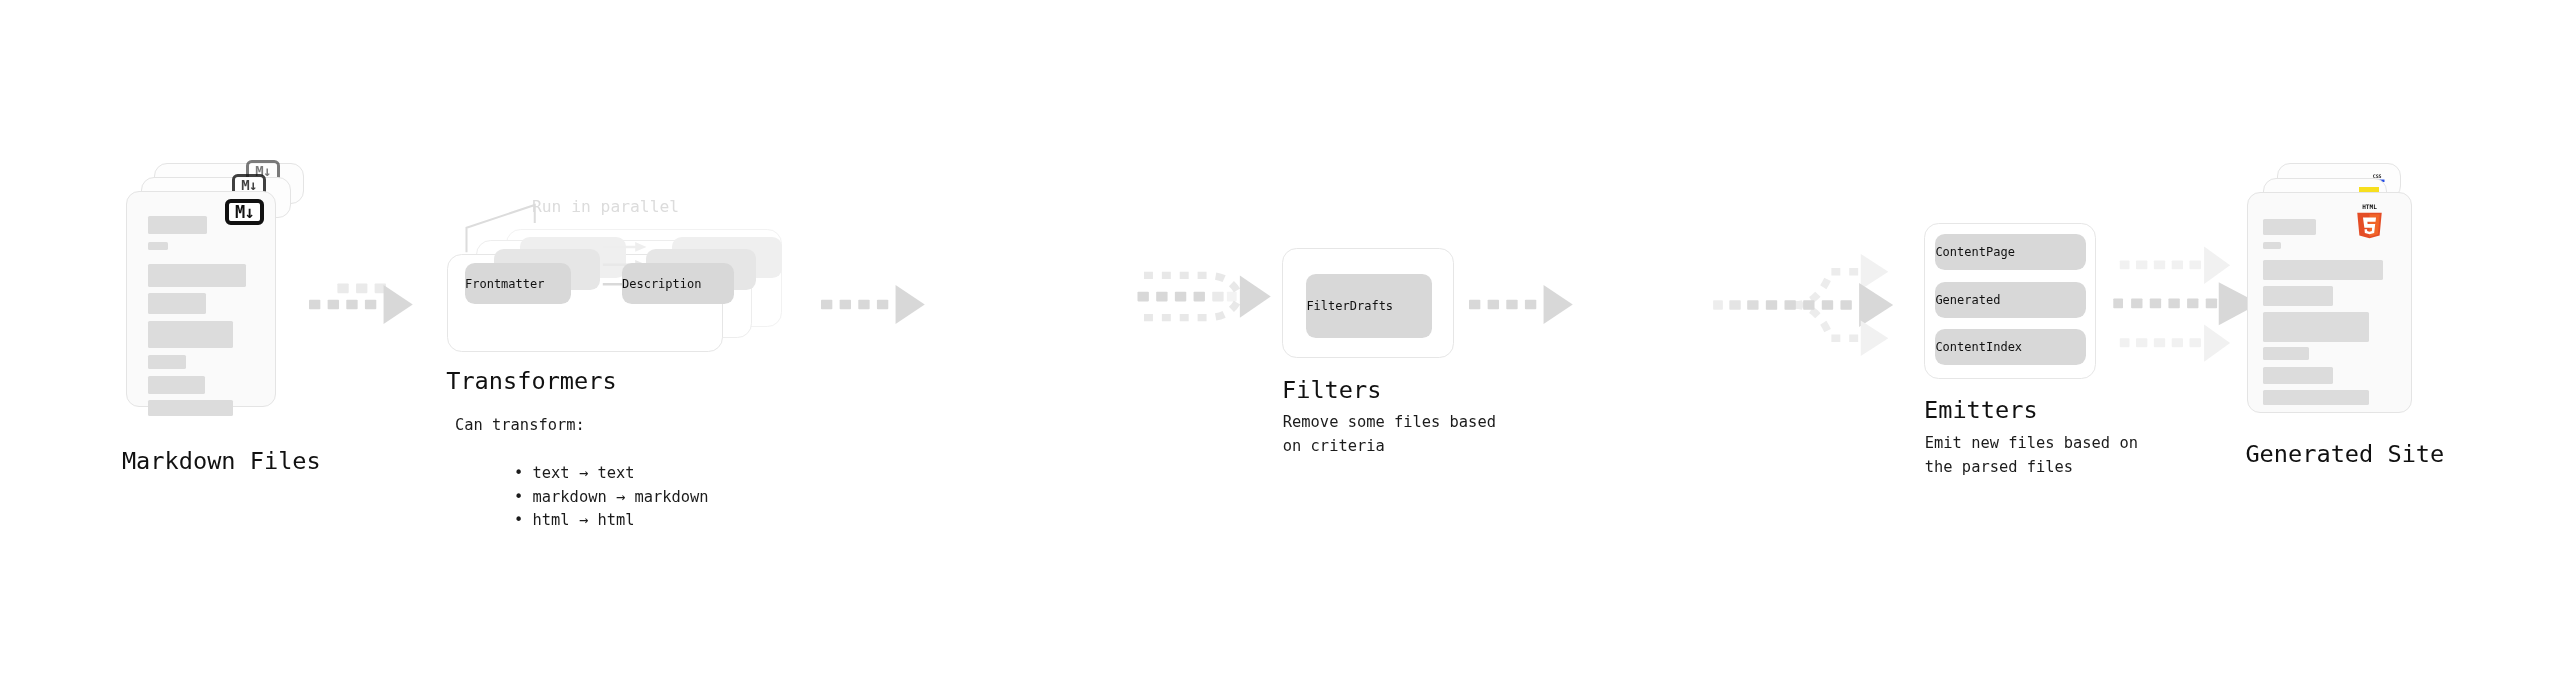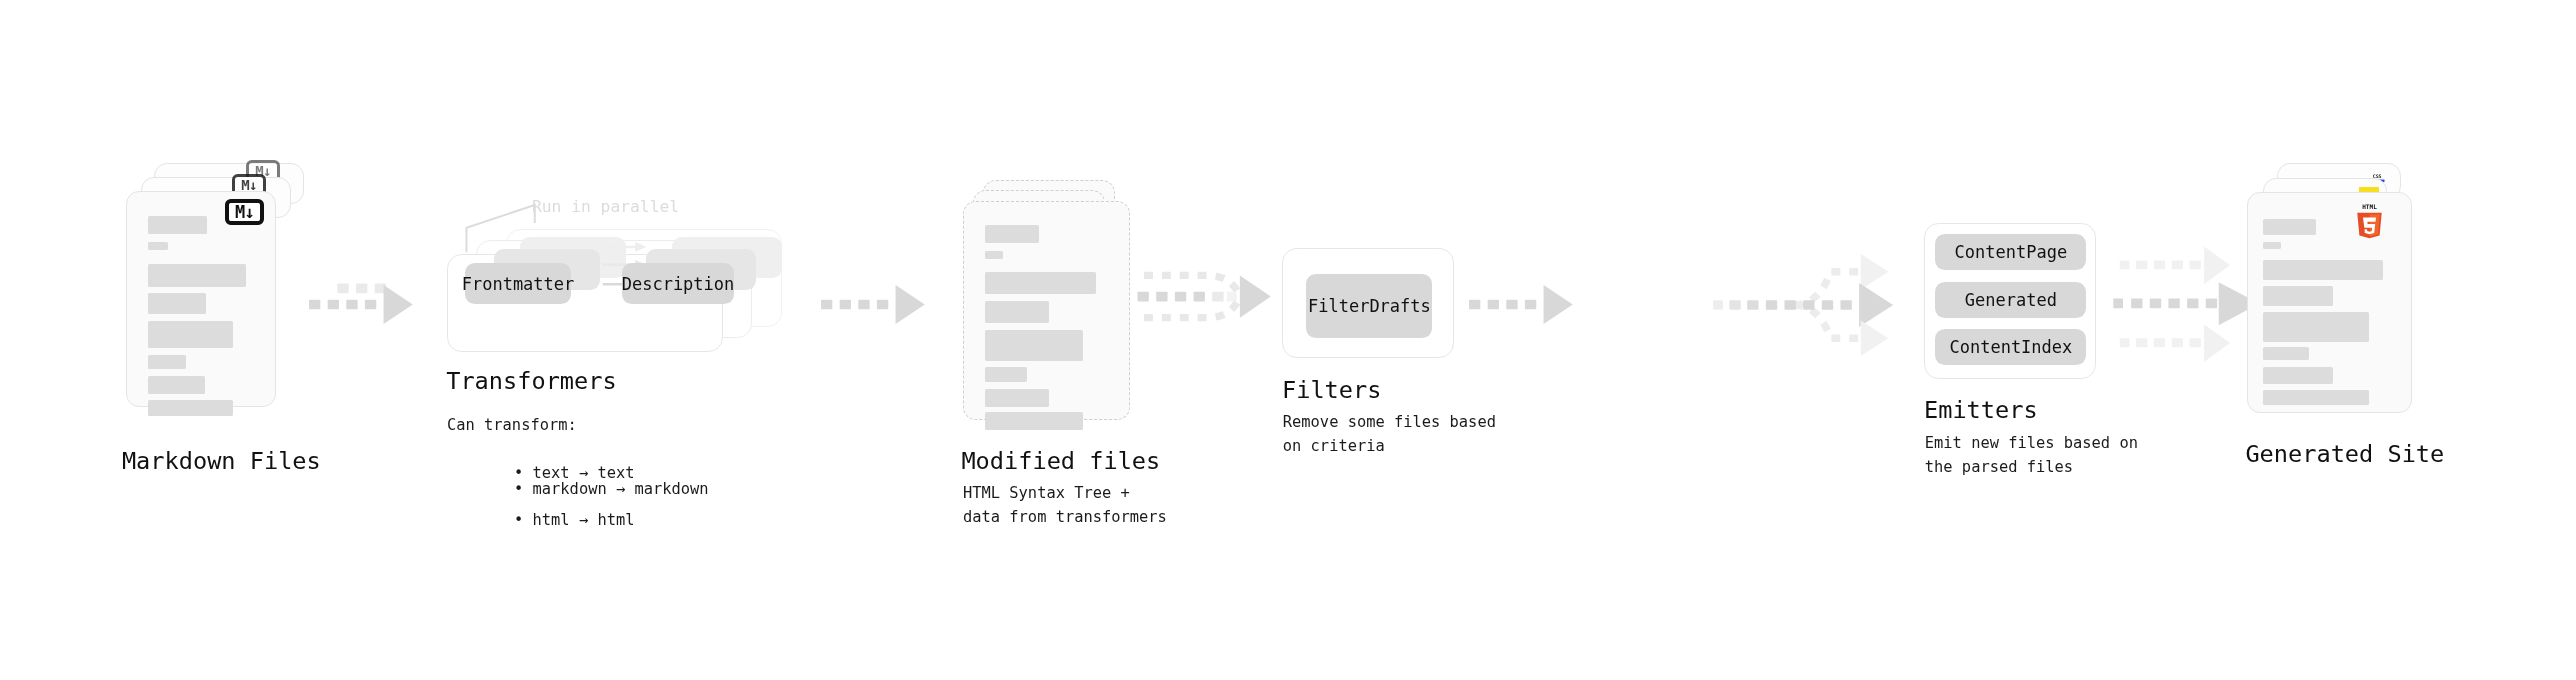--- a/index.html
+++ b/index.html
@@ -78,24 +78,24 @@
   }
   .groupbox.l3 { border-color: #f2f2f2; }
   .groupbox.l2 { border-color: #ededed; }
 
   
   .pill {
     position: absolute;
     border-radius: 9.8px;
     display: flex;
     align-items: center;
-    justify-content: center;
+    justify-content: flex-start;
     background: #d8d8d8;
     color: #111111;
-    font-size: 17px;
+    font-size: 12px;
     white-space: nowrap;
   }
   .pill.l3 { background: #efefef; color: transparent; }
   .pill.l2 { background: #e6e6e6; color: transparent; }
 
   
   .title {
     position: absolute;
     font-size: 23.6px;
     color: #111111;
@@ -192,63 +192,43 @@
 
     <div class="pill" style="left:18px; top:68px; width:106px; height:41px;">
       <span>Frontmatter</span>
     </div>
     <div class="pill" style="left:175px; top:68px; width:112px; height:41px;">
       <span>Description</span>
     </div>
 
     <div class="title" style="left:-0.8px; top:172px;">Transformers</div>
 
-    <div class="caption" style="left:0px; top:219px;">Can transform:</div>
+    <div class="caption" style="left:8px; top:219px;">Can transform:</div>
 
     <div class="caption" style="left:11.4px; top:243px;">
       <span>•&nbsp;</span><span>text → text</span>
     </div>
-    <div class="caption" style="left:11.4px; top:259px;">
+    <div class="caption" style="left:11.4px; top:267px;">
       <span>•&nbsp;</span><span>markdown → markdown</span>
     </div>
     <div class="caption" style="left:11.4px; top:290px;">
       <span>•&nbsp;</span><span>html → html</span>
     </div>
   </div>
 
   <svg style="left:821px; top:280px;" width="154" height="49" viewBox="0 0 190 60">
     <g class="fill-dk">
       <rect x="0" y="24" width="14" height="12" rx="1"></rect>
       <rect x="23" y="24" width="14" height="12" rx="1"></rect>
       <rect x="46" y="24" width="14" height="12" rx="1"></rect>
       <rect x="69" y="24" width="14" height="12" rx="1"></rect>
       <polygon points="92,6 92,54 128,30"></polygon>
     </g>
   </svg>
 
-  <div class="node" style="left:963px; top:180px;">
-    <div class="card-stack" style="width:179px;height:260px;">
-      <div class="card dotted" style="left:19.5px; top:0px;  width:132px; height:36px;"></div>
-      <div class="card dotted" style="left:9.8px; top:9.8px; width:132px; height:36px;"></div>
-      <div class="card dotted" style="left:0px;  top:21px; width:167px; height:219px;">
-        <div class="sk" style="left:21px; top:23px; width:54px; height:18px;"></div>
-        <div class="sk" style="left:21px; top:49px; width:18px; height:8.1px;"></div>
-        <div class="sk" style="left:21px; top:70px; width:111px; height:22px;"></div>
-        <div class="sk" style="left:21px; top:99px; width:64px; height:22px;"></div>
-        <div class="sk" style="left:21px; top:128px; width:98px; height:31px;"></div>
-        <div class="sk" style="left:21px; top:165px; width:42px; height:14.6px;"></div>
-        <div class="sk" style="left:21px; top:187px; width:64px; height:18px;"></div>
-        <div class="sk" style="left:21px; top:210px; width:98px; height:18px;"></div>
-      </div>
-    </div>
-
-    <div class="title" style="left:-1.6px; top:267px;">Modified files</div>
-    <div class="caption" style="left:0px; top:302px;">HTML Syntax Tree +
-data from transformers</div>
-  </div>
 
   <svg style="left:1134px; top:264px;" width="163" height="65" viewBox="0 0 200 80">
     <g>
 
       <path d="M12 14 L90 14 Q120 14 130 40" fill="none" stroke="#e8e8e8" stroke-width="9" stroke-linecap="butt" stroke-dasharray="11 11"></path>
 
       <path d="M12 66 L90 66 Q120 66 130 40" fill="none" stroke="#e8e8e8" stroke-width="9" stroke-linecap="butt" stroke-dasharray="11 11"></path>
 
       <g class="fill-dk">
         <rect x="4" y="34" width="14" height="12" rx="1"></rect>

